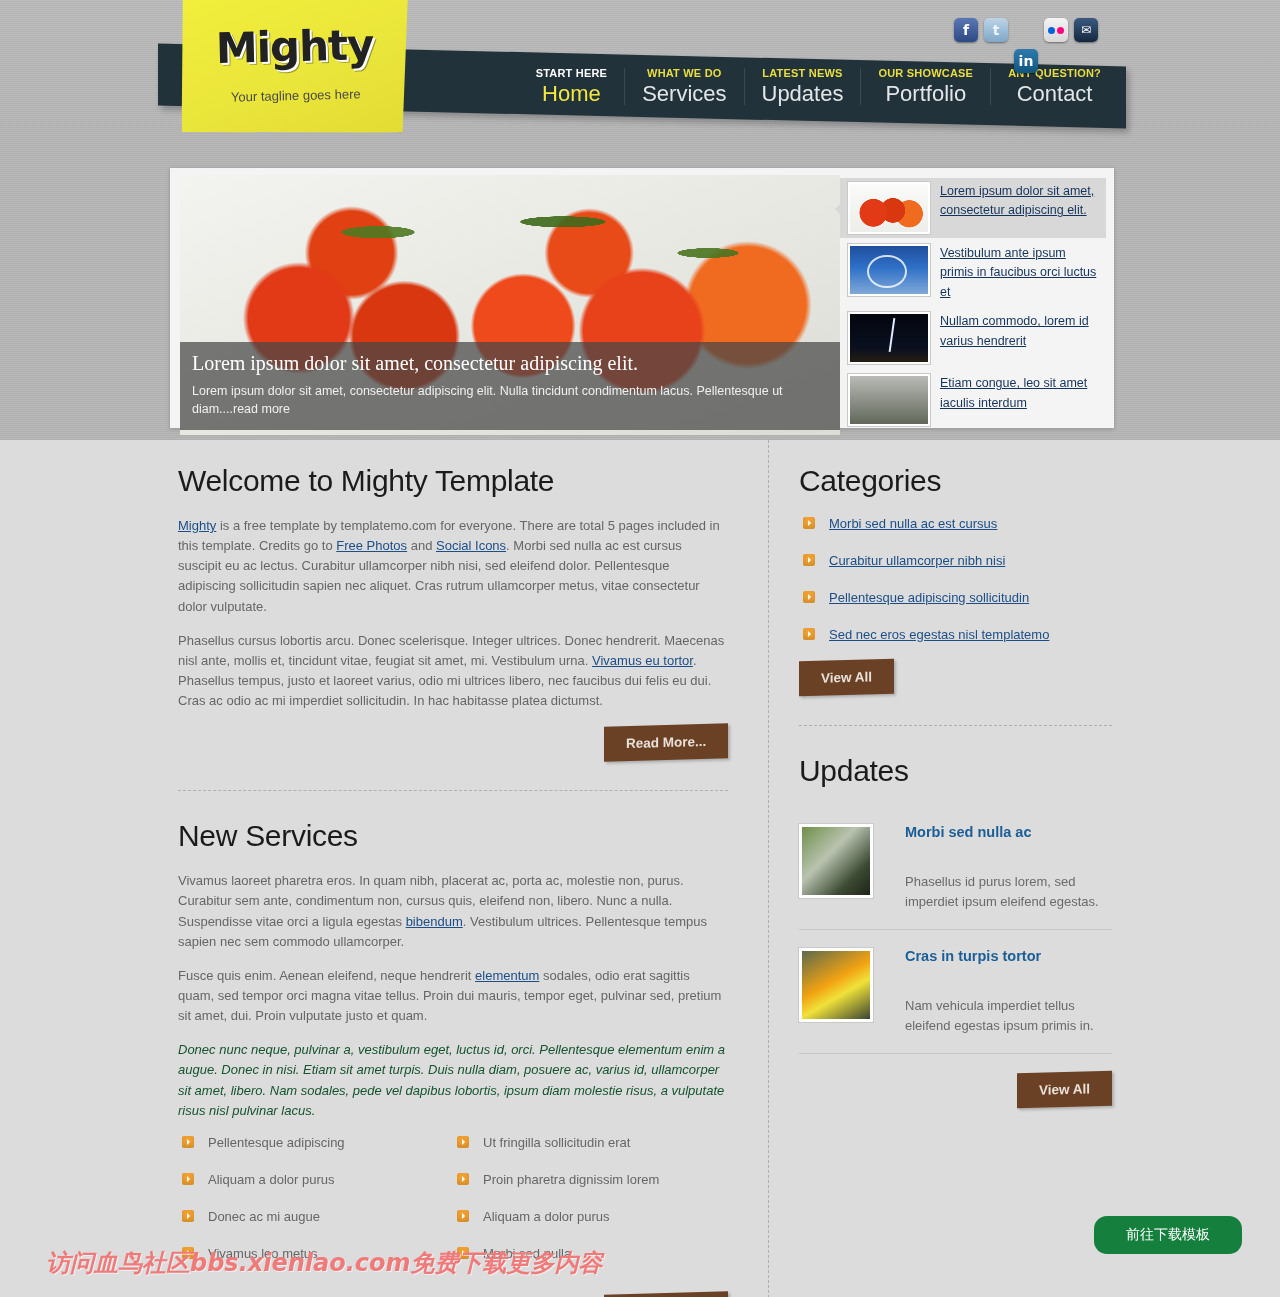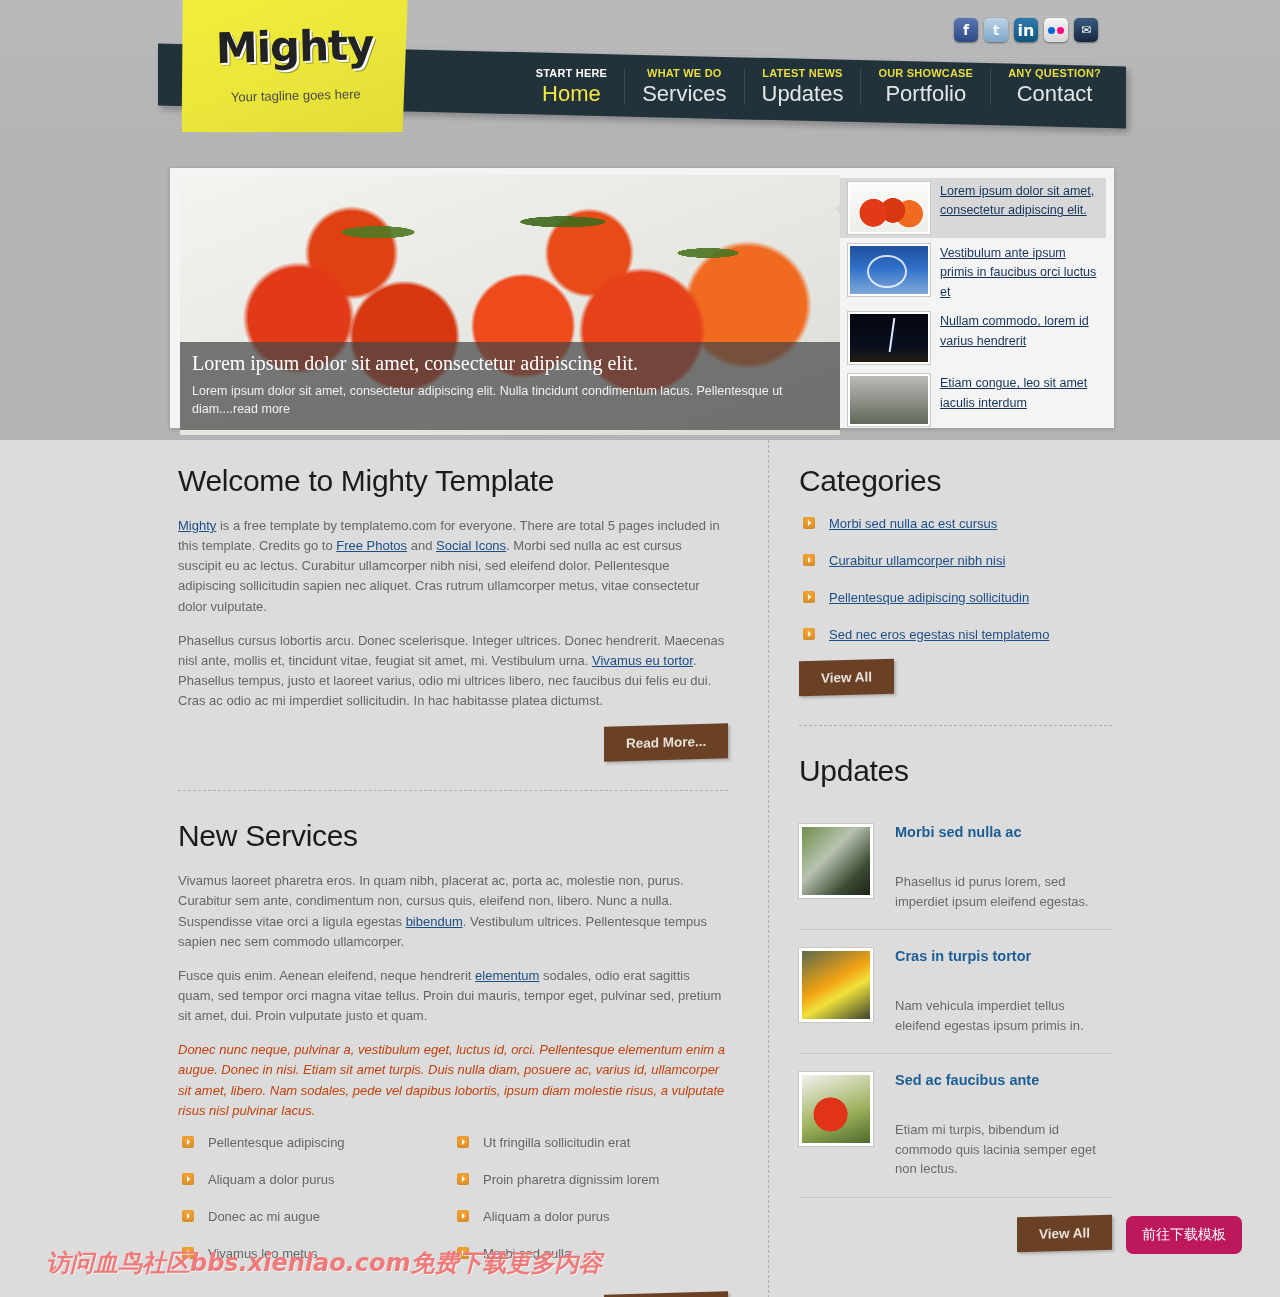--- a/index.html
+++ b/index.html
@@ -21,21 +21,21 @@
   .social { position: absolute; top: 18px; right: 182px; display: flex; gap: 6px; z-index: 30; }
   .social .sico {
     width: 24px; height: 24px; border-radius: 5px;
     display: flex; align-items: center; justify-content: center;
     font-size: 14px; font-weight: bold; color: #fff;
     box-shadow: 0 1px 2px rgba(0,0,0,.45); cursor: pointer;
     font-family: "DejaVu Sans", sans-serif;
   }
   .sico.fb { background: linear-gradient(180deg,#5a77b5,#2d4a84); }
   .sico.tw { background: linear-gradient(180deg,#bcd4e6,#7fa8c9); color:#eef6fb; }
-  .sico.li { background: linear-gradient(180deg,#2f7aad,#10557f); font-size:16px; }
+  .sico.li { background: linear-gradient(180deg,#2f7aad,#10557f); font-size:14px;margin-top:31px; }
   .sico.fl { background: linear-gradient(180deg,#f4f4f4,#d8d8d8); position:relative; }
   .sico.fl .d1,.sico.fl .d2 { width:7px;height:7px;border-radius:50%;position:absolute;top:9px;}
   .sico.fl .d1 { background:#0063dc; left:4px;}
   .sico.fl .d2 { background:#ff0084; left:13px;}
   .sico.ms { background: linear-gradient(180deg,#3a5a80,#16283f); font-size:12px;}
 
   .navbar {
     position: absolute; left: 158px; top: 55px; width: 968px; height: 62px;
     background: #22323b;
     transform: skewY(1.35deg);
@@ -144,21 +144,21 @@
 
   
   .main { position: absolute; left: 0; top: 440px; width: 1280px; background: #dcdcdc; padding-bottom: 10px; }
   .container { width: 944px; margin: 0 auto; position: relative; display: flex; }
   .col-left { width: 600px; padding: 24px 40px 0 10px; }
   .col-right { width: 344px; padding: 24px 0 0 30px; border-left: 1px dashed #b0b0b0; }
 
   h2.sec-title { font-size: 30px; font-weight: normal; color: #1b1b1b; margin-bottom: 18px; letter-spacing: -.3px; }
   .para { font-size: 13px; line-height: 1.55; color: #666; margin-bottom: 14px; }
   .para a, .inline-link { color: #1c4e87; text-decoration: underline; }
-  .para.italic { font-style: italic; color: #c2410c; }
+  .para.italic { font-style: italic; color: #14532d; }
 
   .btn-brown {
     display: inline-block; background: #6b4126; color: #e8e1da;
     font-size: 13.5px; font-weight: bold; padding: 10px 22px;
     transform: skewY(-1.6deg); box-shadow: 2px 2px 3px rgba(0,0,0,.22);
     cursor: pointer; border: none;
   }
   .btn-row { text-align: right; margin-top: 10px; }
 
   .hr-dashed { border: none; border-top: 1px dashed #b0b0b0; margin: 30px 0 28px; }
@@ -176,41 +176,41 @@
   ul.arrow-list li::after {
     content: ""; position: absolute; left: 9px; top: 4px;
     border: 3px solid transparent; border-left-color: #fff;
   }
   ul.arrow-list li a { color: #1c4e87; font-size: 13px; }
   .two-col-lists { display: flex; margin-top: 6px; align-items: flex-end; }
   .two-col-lists > ul { width: 50%; }
   .cat-list li { padding-bottom: 20px; }
 
   
-  .upd-item { display: flex; gap: 22px; padding: 18px 0; border-bottom: 1px solid #c6c6c6; }
+  .upd-item { display: flex; gap: 32px; padding: 18px 0; border-bottom: 1px solid #c6c6c6; }
   .upd-item:first-of-type { padding-top: 12px; }
   .upd-thumb { width: 74px; height: 74px; flex: none; border: 3px solid #fff; box-shadow: 0 0 0 1px #c9c9c9; }
   .t-iguana { background: linear-gradient(135deg,#6f8f4b 0%,#b9c3b0 40%,#3c4a33 75%,#1d2418 100%); }
   .t-parrot { background: linear-gradient(150deg,#5d6a4c 0%,#f2a312 45%,#f0e23a 62%,#3a4430 100%); }
   .t-tomato { background: radial-gradient(circle at 42% 58%, #e0331a 0 30%, transparent 31%),
                linear-gradient(160deg,#f2f2ee 0%,#9cb05a 60%,#4c6a2c 100%); }
   .upd-title { font-size: 14.5px; font-weight: bold; color: #1b5e96; margin-bottom: 6px; }
   .upd-text { font-size: 13px; line-height: 1.5; color: #6a6a6a; margin-top: 32px; }
 
   
   .watermark {
     position: absolute; left: 46px; bottom: 18px; z-index: 50;
     font-family: "DejaVu Sans", sans-serif; font-size: 24px; font-weight: bold;
     font-style: italic; color: #f07a7a; white-space: nowrap;
     text-shadow: 1px 1px 0 rgba(255,255,255,.6);
   }
   .dl-btn {
     position: absolute; right: 38px; bottom: 43px; z-index: 50;
-    background: #be185d; color: #fff; border-radius: 7px;
-    padding: 10px 16px; font-size: 14px; cursor: pointer;
+    background: #15803d; color: #fff; border-radius: 13px;
+    padding: 10px 32px; font-size: 14px; cursor: pointer;
     font-family: "DejaVu Sans", sans-serif;
   }
 </style>
 </head>
 <body>
 
 <div class="header-wrap">
 
   <div class="social">
     <div class="sico fb">
@@ -365,27 +365,20 @@
       </div>
 
       <div class="upd-item">
         <div class="upd-thumb t-parrot"></div>
         <div>
           <div class="upd-title">Cras in turpis tortor</div>
           <div class="upd-text">Nam vehicula imperdiet tellus eleifend egestas ipsum primis in.</div>
         </div>
       </div>
 
-      <div class="upd-item">
-        <div class="upd-thumb t-tomato"></div>
-        <div>
-          <div class="upd-title">Sed ac faucibus ante</div>
-          <div class="upd-text">Etiam mi turpis, bibendum id commodo quis lacinia semper eget non lectus.</div>
-        </div>
-      </div>
 
       <div class="btn-row" style="margin-top:18px">
         <button class="btn-brown">View All</button>
       </div>
     </div>
 
   </div>
 </div>
 
 <div class="watermark">访问血鸟社区bbs.xienlao.com免费下载更多内容</div>

